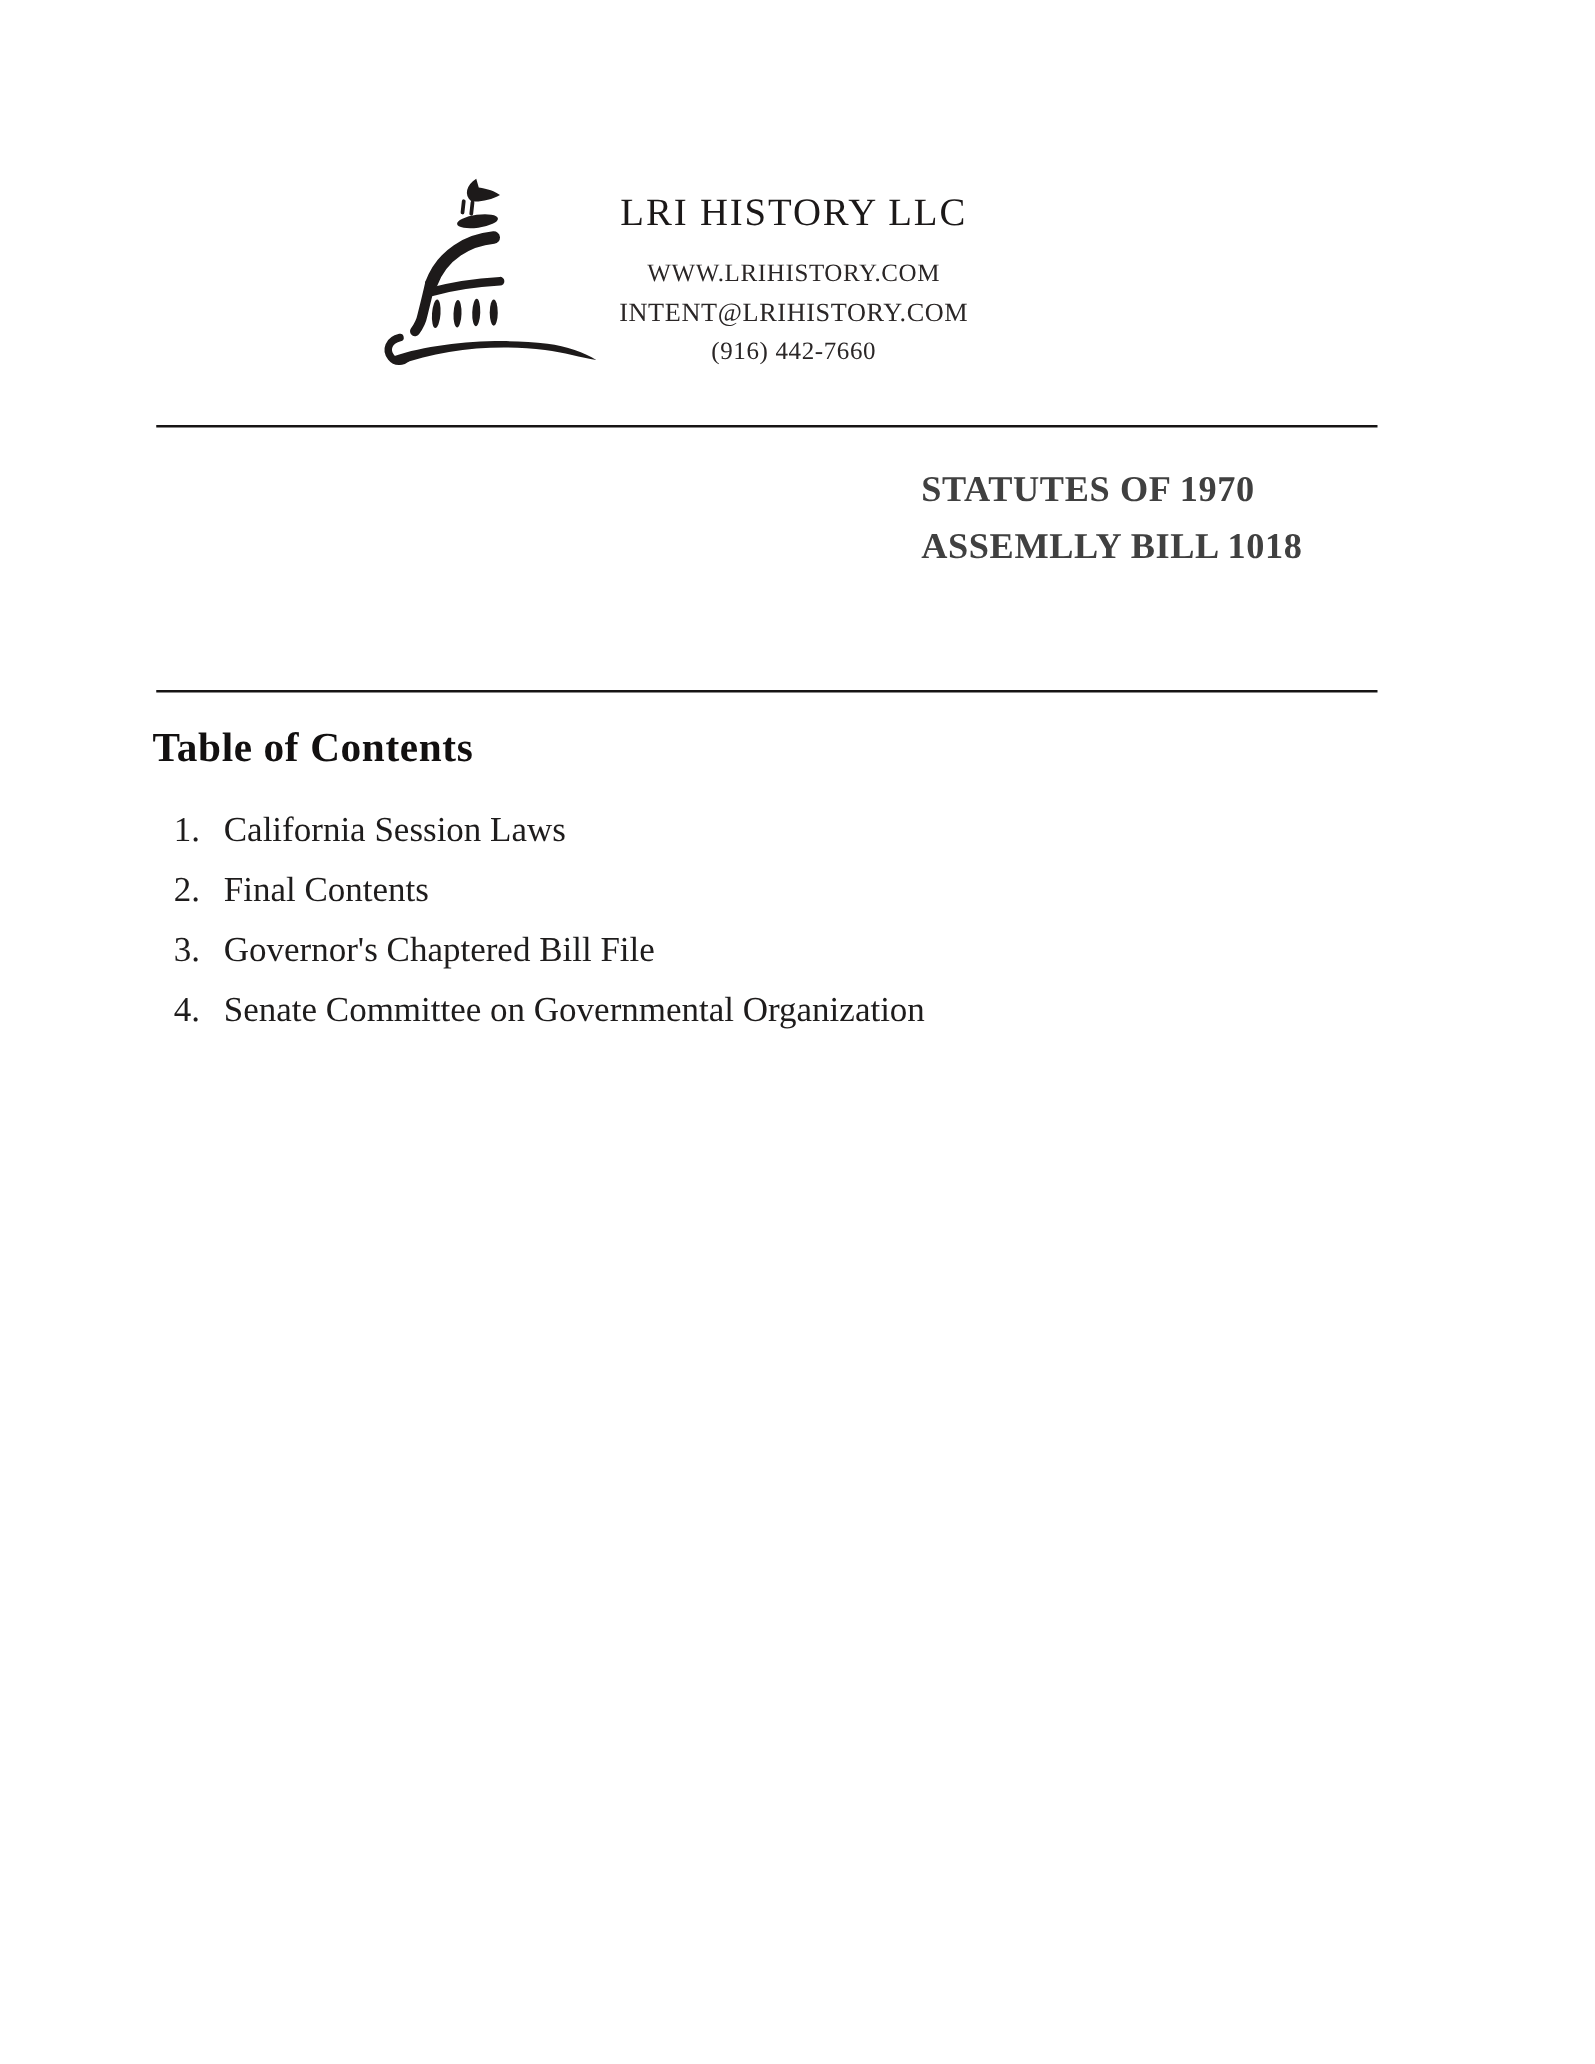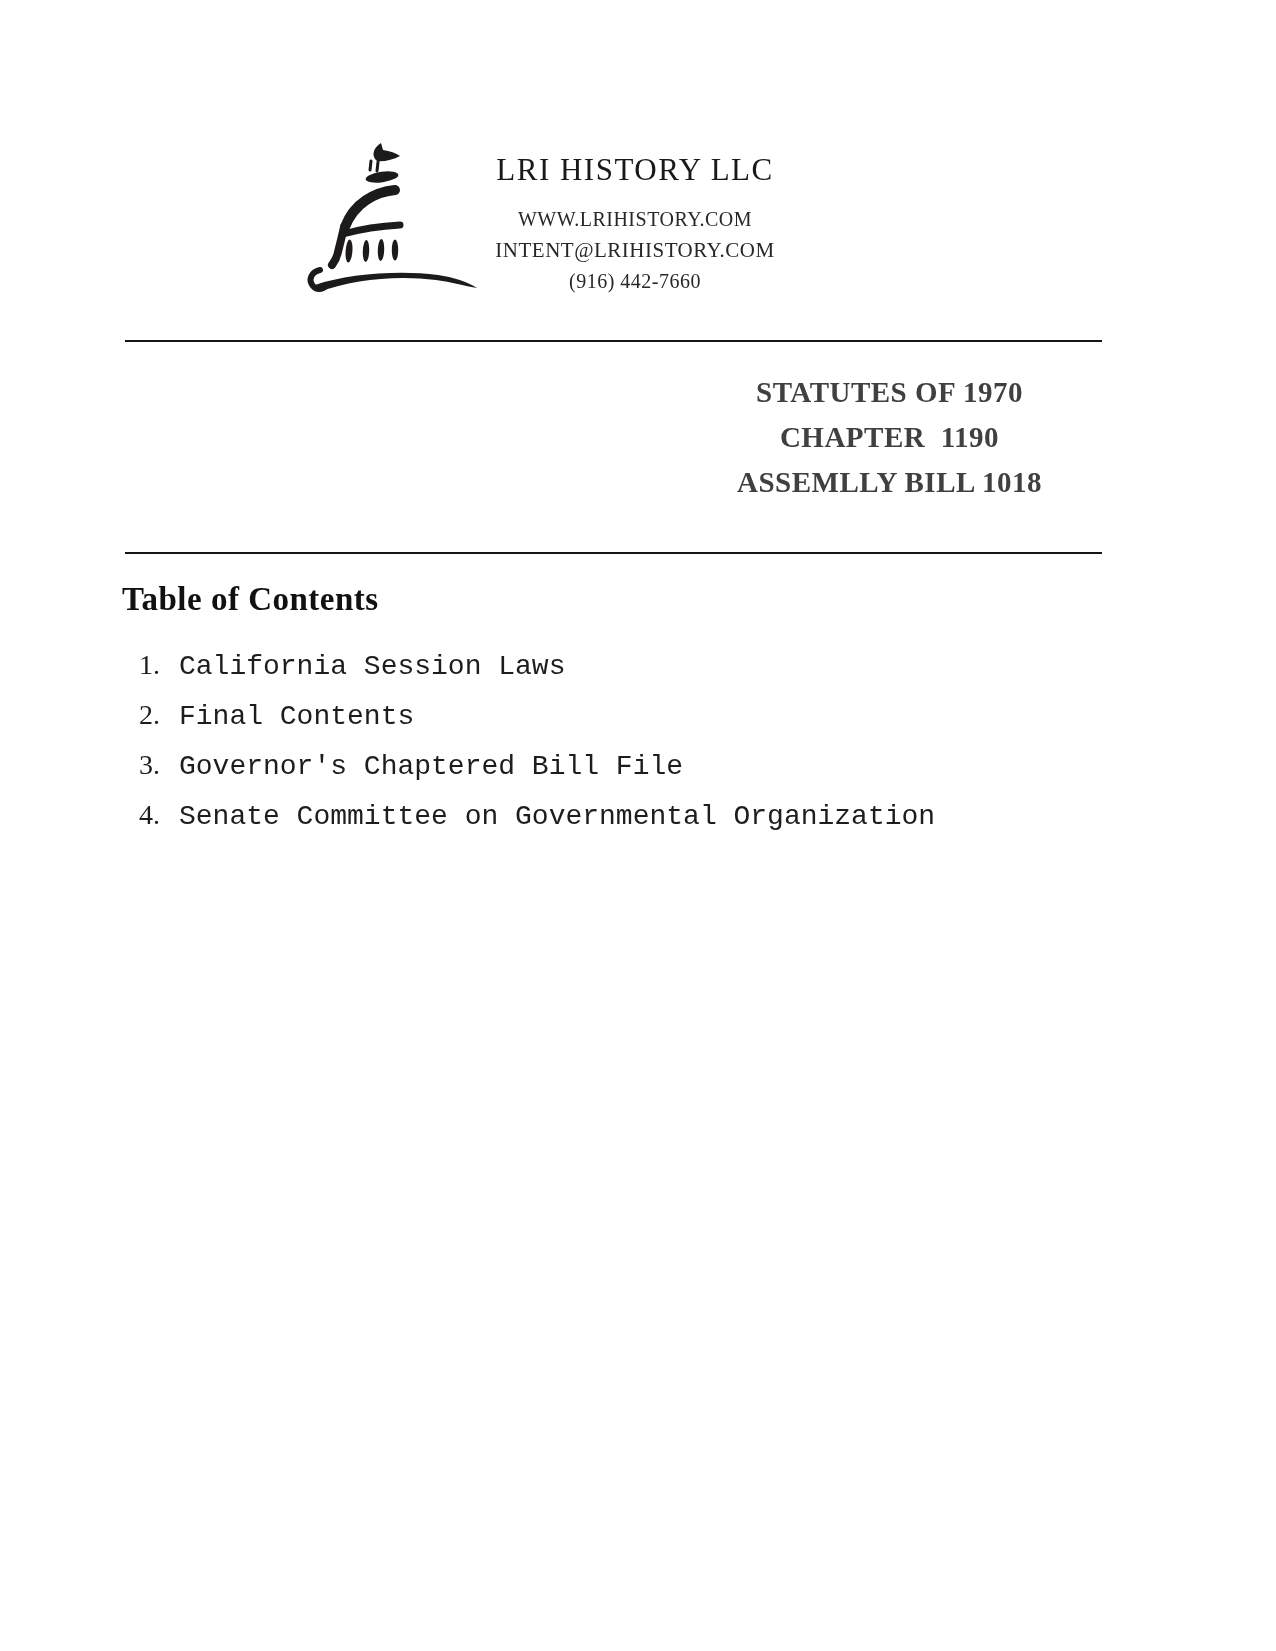--- a/index.html
+++ b/index.html
@@ -56,21 +56,21 @@
     background: #161414;
   }
   .rule-top    { top: 340px; }
   .rule-bottom { top: 552px; }
 
   
   .title-block {
     position: absolute;
     right: 234px;
     top: 370px;
-    text-align: center;
+    text-align: left;
   }
   .title-line {
     font-size: 29px;
     font-weight: bold;
     color: #404040;
     letter-spacing: 0.5px;
     line-height: 45px;
     white-space: pre;
   }
 
@@ -96,21 +96,21 @@
     align-items: baseline;
     font-size: 28px;
     line-height: 33px;
     margin-bottom: 15px;
     color: #1e1c1c;
   }
   .toc-number {
     width: 40px;
     flex: 0 0 40px;
   }
-  .toc-label { flex: 1; font-family: Liberation Mono, monospace; }
+  .toc-label { flex: 1; }
 </style>
 </head>
 <body>
 
 <div class="logo">
   <svg width="185" height="165" viewBox="0 0 185 165" xmlns="http://www.w3.org/2000/svg" aria-hidden="true">
     <g fill="none" stroke="#1d1a1a" stroke-linecap="round">
 
       <path d="M84,33 C78,28 80,20 88,15 L90,22 C97,23 103,25 107,28 C100,32 90,34 84,33 Z" fill="#1d1a1a" stroke="none"></path>
 
@@ -142,21 +142,20 @@
   <h1 class="company-name">LRI HISTORY LLC</h1>
   <div class="contact-line small">WWW.LRIHISTORY.COM</div>
   <div class="contact-line">INTENT@LRIHISTORY.COM</div>
   <div class="contact-line small">(916) 442-7660</div>
 </div>
 
 <div class="rule rule-top"></div>
 
 <div class="title-block">
   <div class="title-line">STATUTES OF 1970</div>
-  <div class="title-line">CHAPTER  1190</div>
   <div class="title-line">ASSEMLLY BILL 1018</div>
 </div>
 
 <div class="rule rule-bottom"></div>
 
 <h2 class="toc-heading">Table of Contents</h2>
 
 <div class="toc-list">
   <div class="toc-item">
     <span class="toc-number">1.</span>

